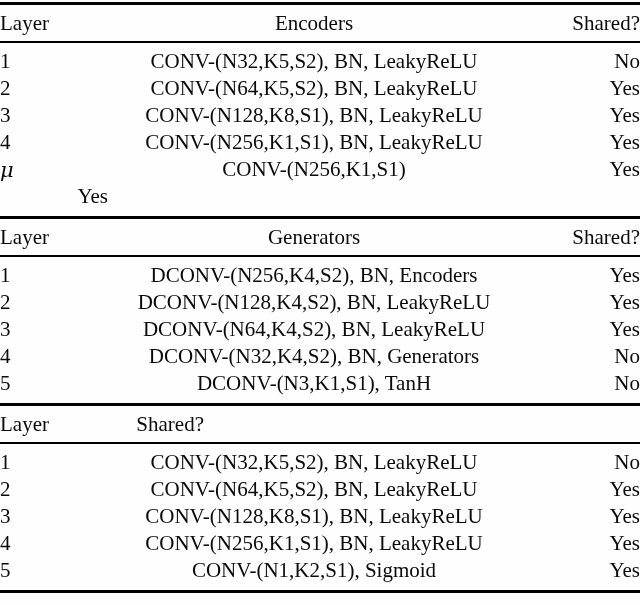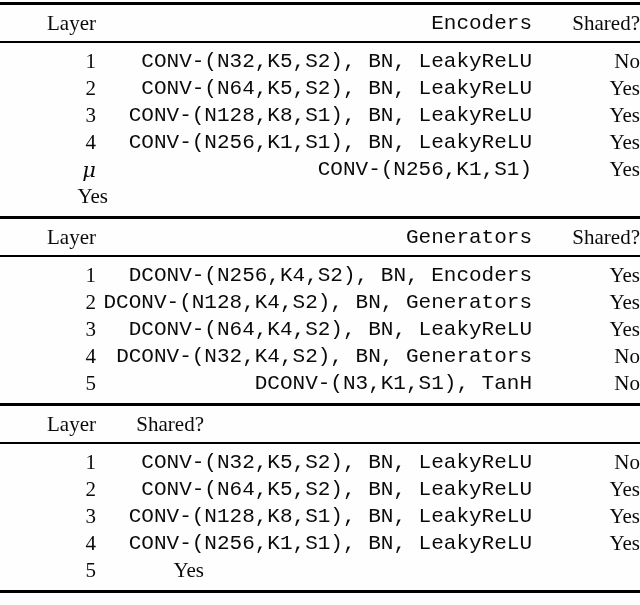--- a/index.html
+++ b/index.html
@@ -35,29 +35,28 @@
     align-items: center;
     height: 27px;
     font-size: 21px;
   }
   .rows {
     padding-top: 5px;
     padding-bottom: 6px;
   }
   .c-layer {
     width: 96px;
-    text-align: right;
+    text-align: left;
     flex: 0 0 auto;
     white-space: nowrap;
   }
   .c-spec {
     flex: 1 1 auto;
-    text-align: right;
+    text-align: center;
     white-space: nowrap;
-    font-family: Liberation Mono, monospace;
   }
   .c-shared {
     width: 108px;
     text-align: right;
     flex: 0 0 auto;
     white-space: nowrap;
   }
   .math {
     font-style: italic;
     font-family: "DejaVu Serif", "Liberation Serif", serif;
@@ -123,21 +122,21 @@
     <div class="rule mid"></div>
     <div class="rows">
   <div class="trow">
     <span class="c-layer">1</span>
     <span class="c-spec">DCONV-(N256,K4,S2), BN, Encoders</span>
     <span class="c-shared">Yes</span>
   </div>
 
   <div class="trow">
     <span class="c-layer">2</span>
-    <span class="c-spec">DCONV-(N128,K4,S2), BN, Generators</span>
+    <span class="c-spec">DCONV-(N128,K4,S2), BN, LeakyReLU</span>
     <span class="c-shared">Yes</span>
   </div>
 
   <div class="trow">
     <span class="c-layer">3</span>
     <span class="c-spec">DCONV-(N64,K4,S2), BN, LeakyReLU</span>
     <span class="c-shared">Yes</span>
   </div>
 
   <div class="trow">
@@ -181,19 +180,20 @@
   </div>
 
   <div class="trow">
     <span class="c-layer">4</span>
     <span class="c-spec">CONV-(N256,K1,S1), BN, LeakyReLU</span>
     <span class="c-shared">Yes</span>
   </div>
 
   <div class="trow">
     <span class="c-layer">5</span>
+    <span class="c-spec">CONV-(N1,K2,S1), Sigmoid</span>
     <span class="c-shared">Yes</span>
   </div>
 </div>
     <div class="rule thick"></div>
   </section>
 </div>
 </div>
 
 </body></html>

